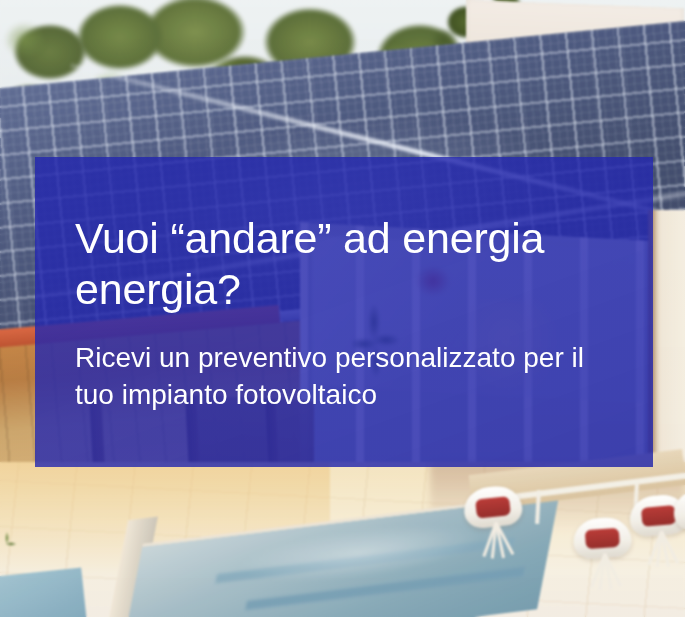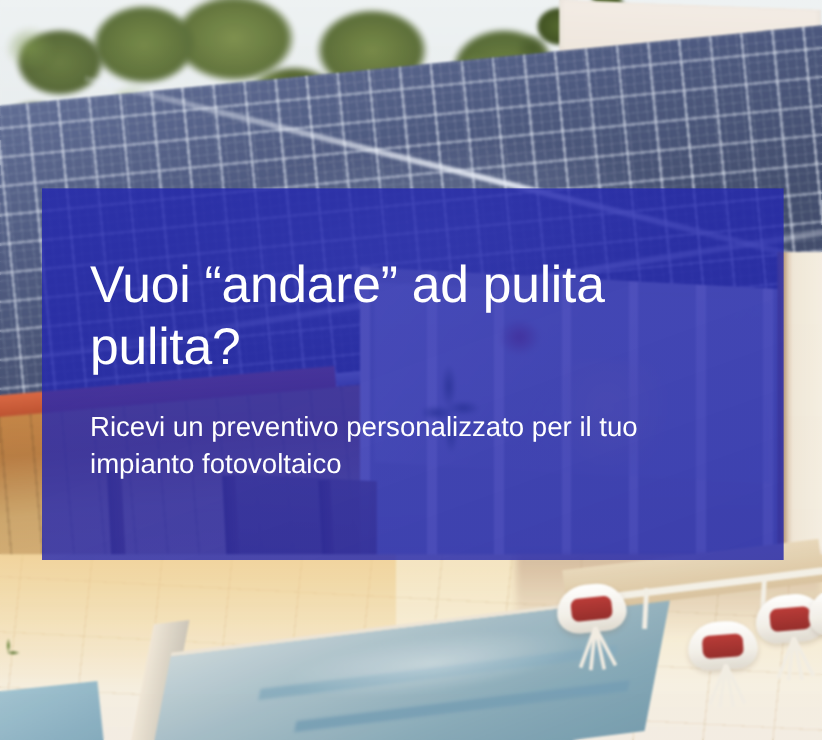--- a/index.html
+++ b/index.html
@@ -512,21 +512,21 @@
     font-size: 43px;
     line-height: 1.18;
     font-weight: 400;
     letter-spacing: -0.2px;
     max-width: 540px;
   }
 
   .hero-subtitle {
     margin: 26px 0 0 0;
     color: #ffffff;
-    font-size: 23px;
+    font-size: 28px;
     line-height: 1.32;
     font-weight: 400;
     max-width: 520px;
   }
 </style>
 </head>
 <body>
 
 <div class="hero">
 
@@ -622,18 +622,18 @@
       <div class="seat"></div>
       <div class="cushion"></div>
 
     </div>
 
     <div class="photo-softener"></div>
   </div>
 
   <div class="overlay-card">
     <div class="card-inner">
-      <h1 class="hero-title">Vuoi “andare” ad pulita pulita?</h1>
+      <h1 class="hero-title">Vuoi “andare” ad energia energia?</h1>
       <p class="hero-subtitle">Ricevi un preventivo personalizzato per il tuo impianto fotovoltaico</p>
     </div>
   </div>
 
 </div>
 
 </body></html>

